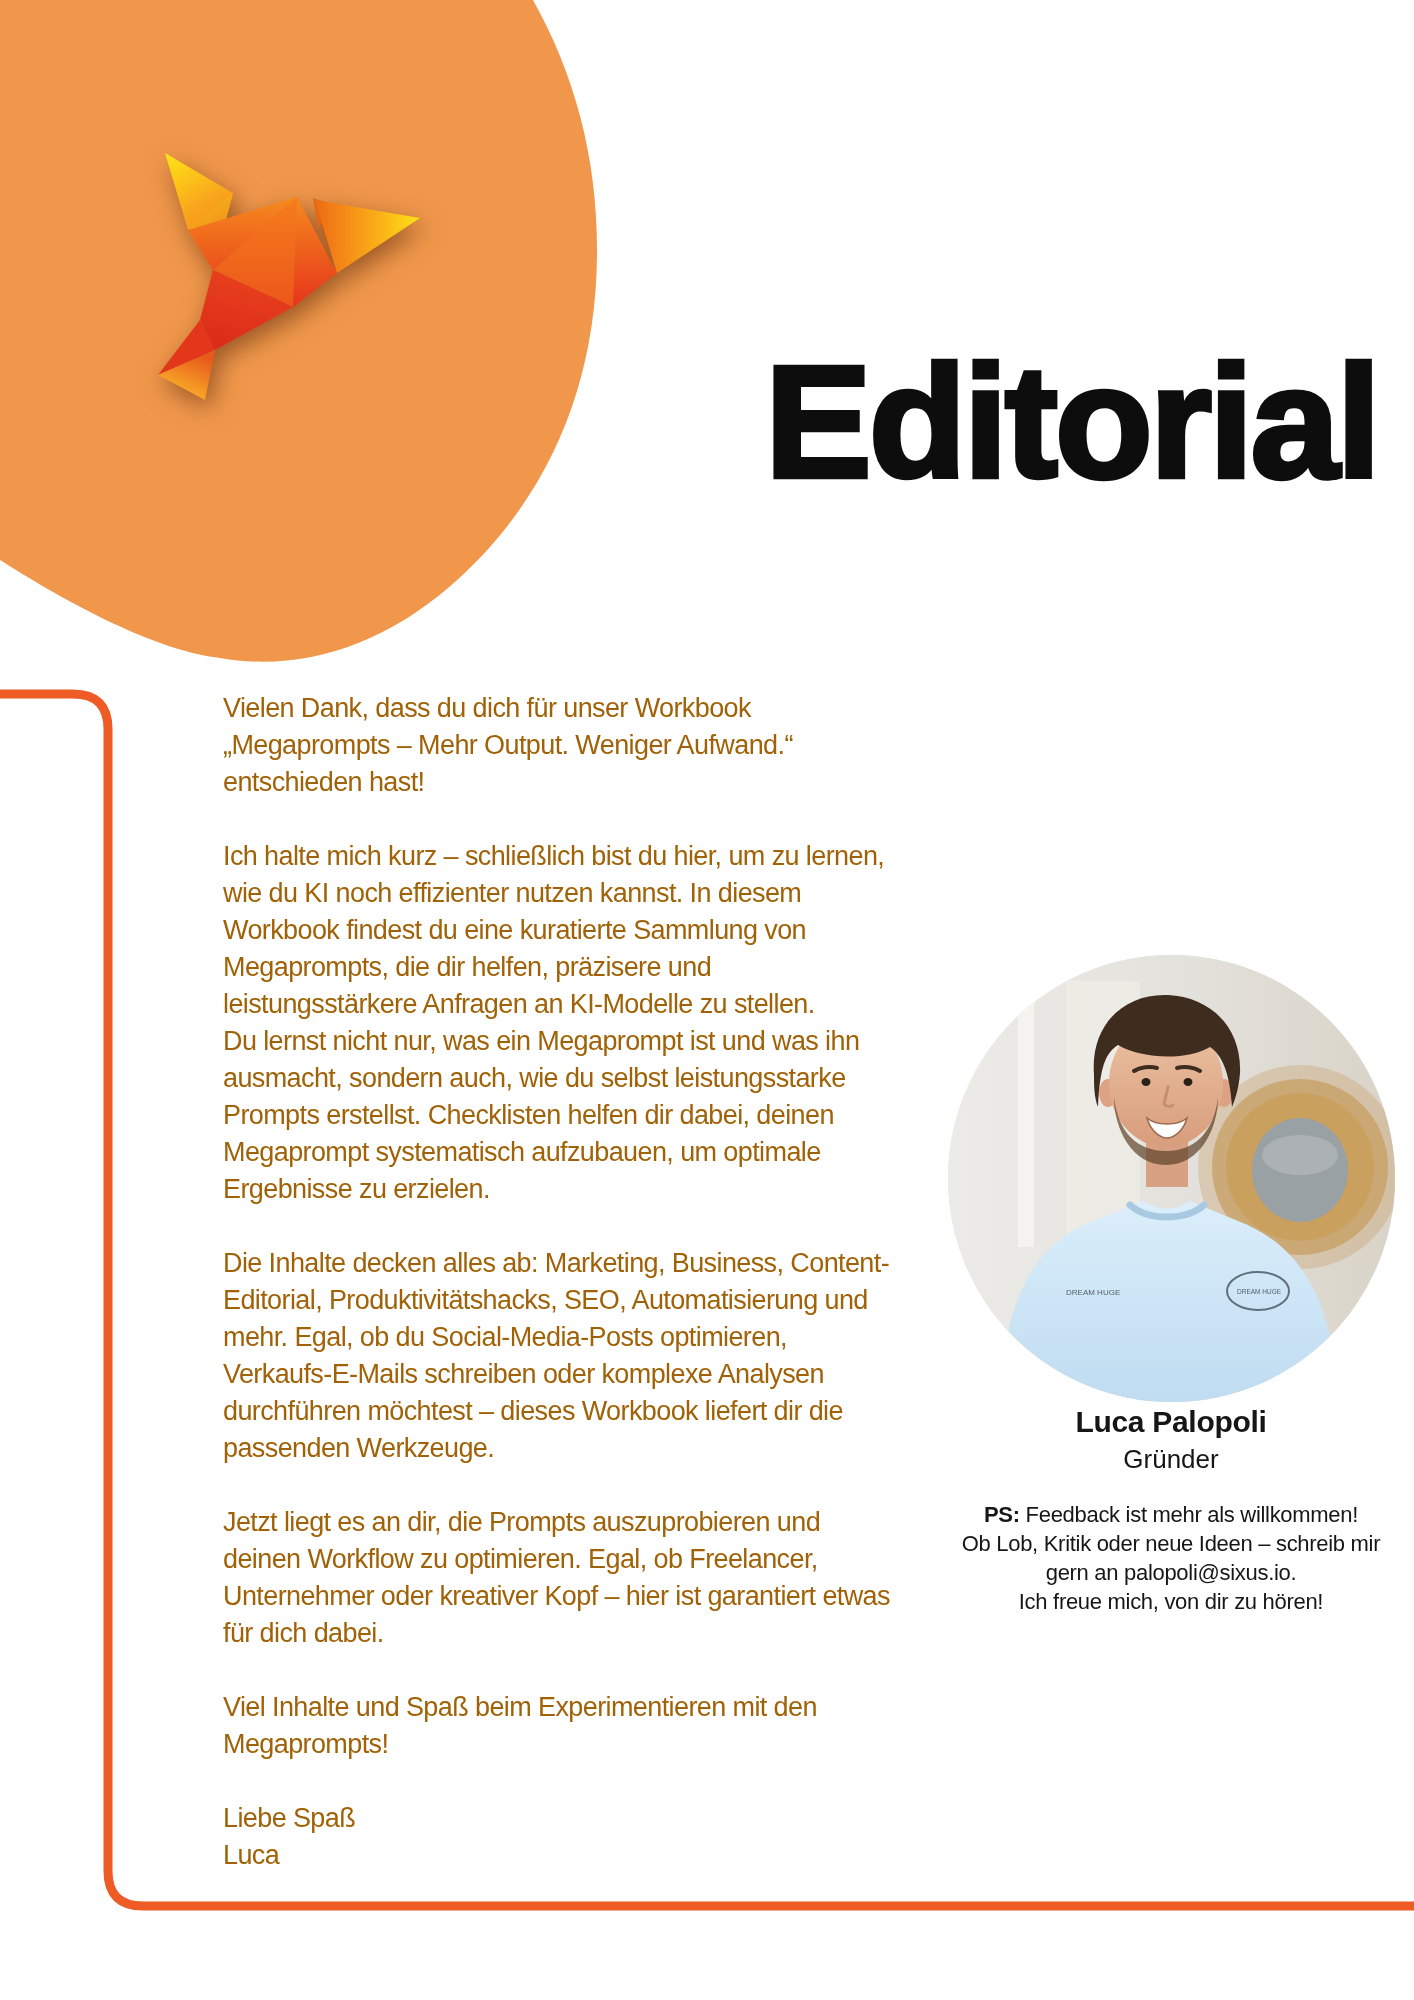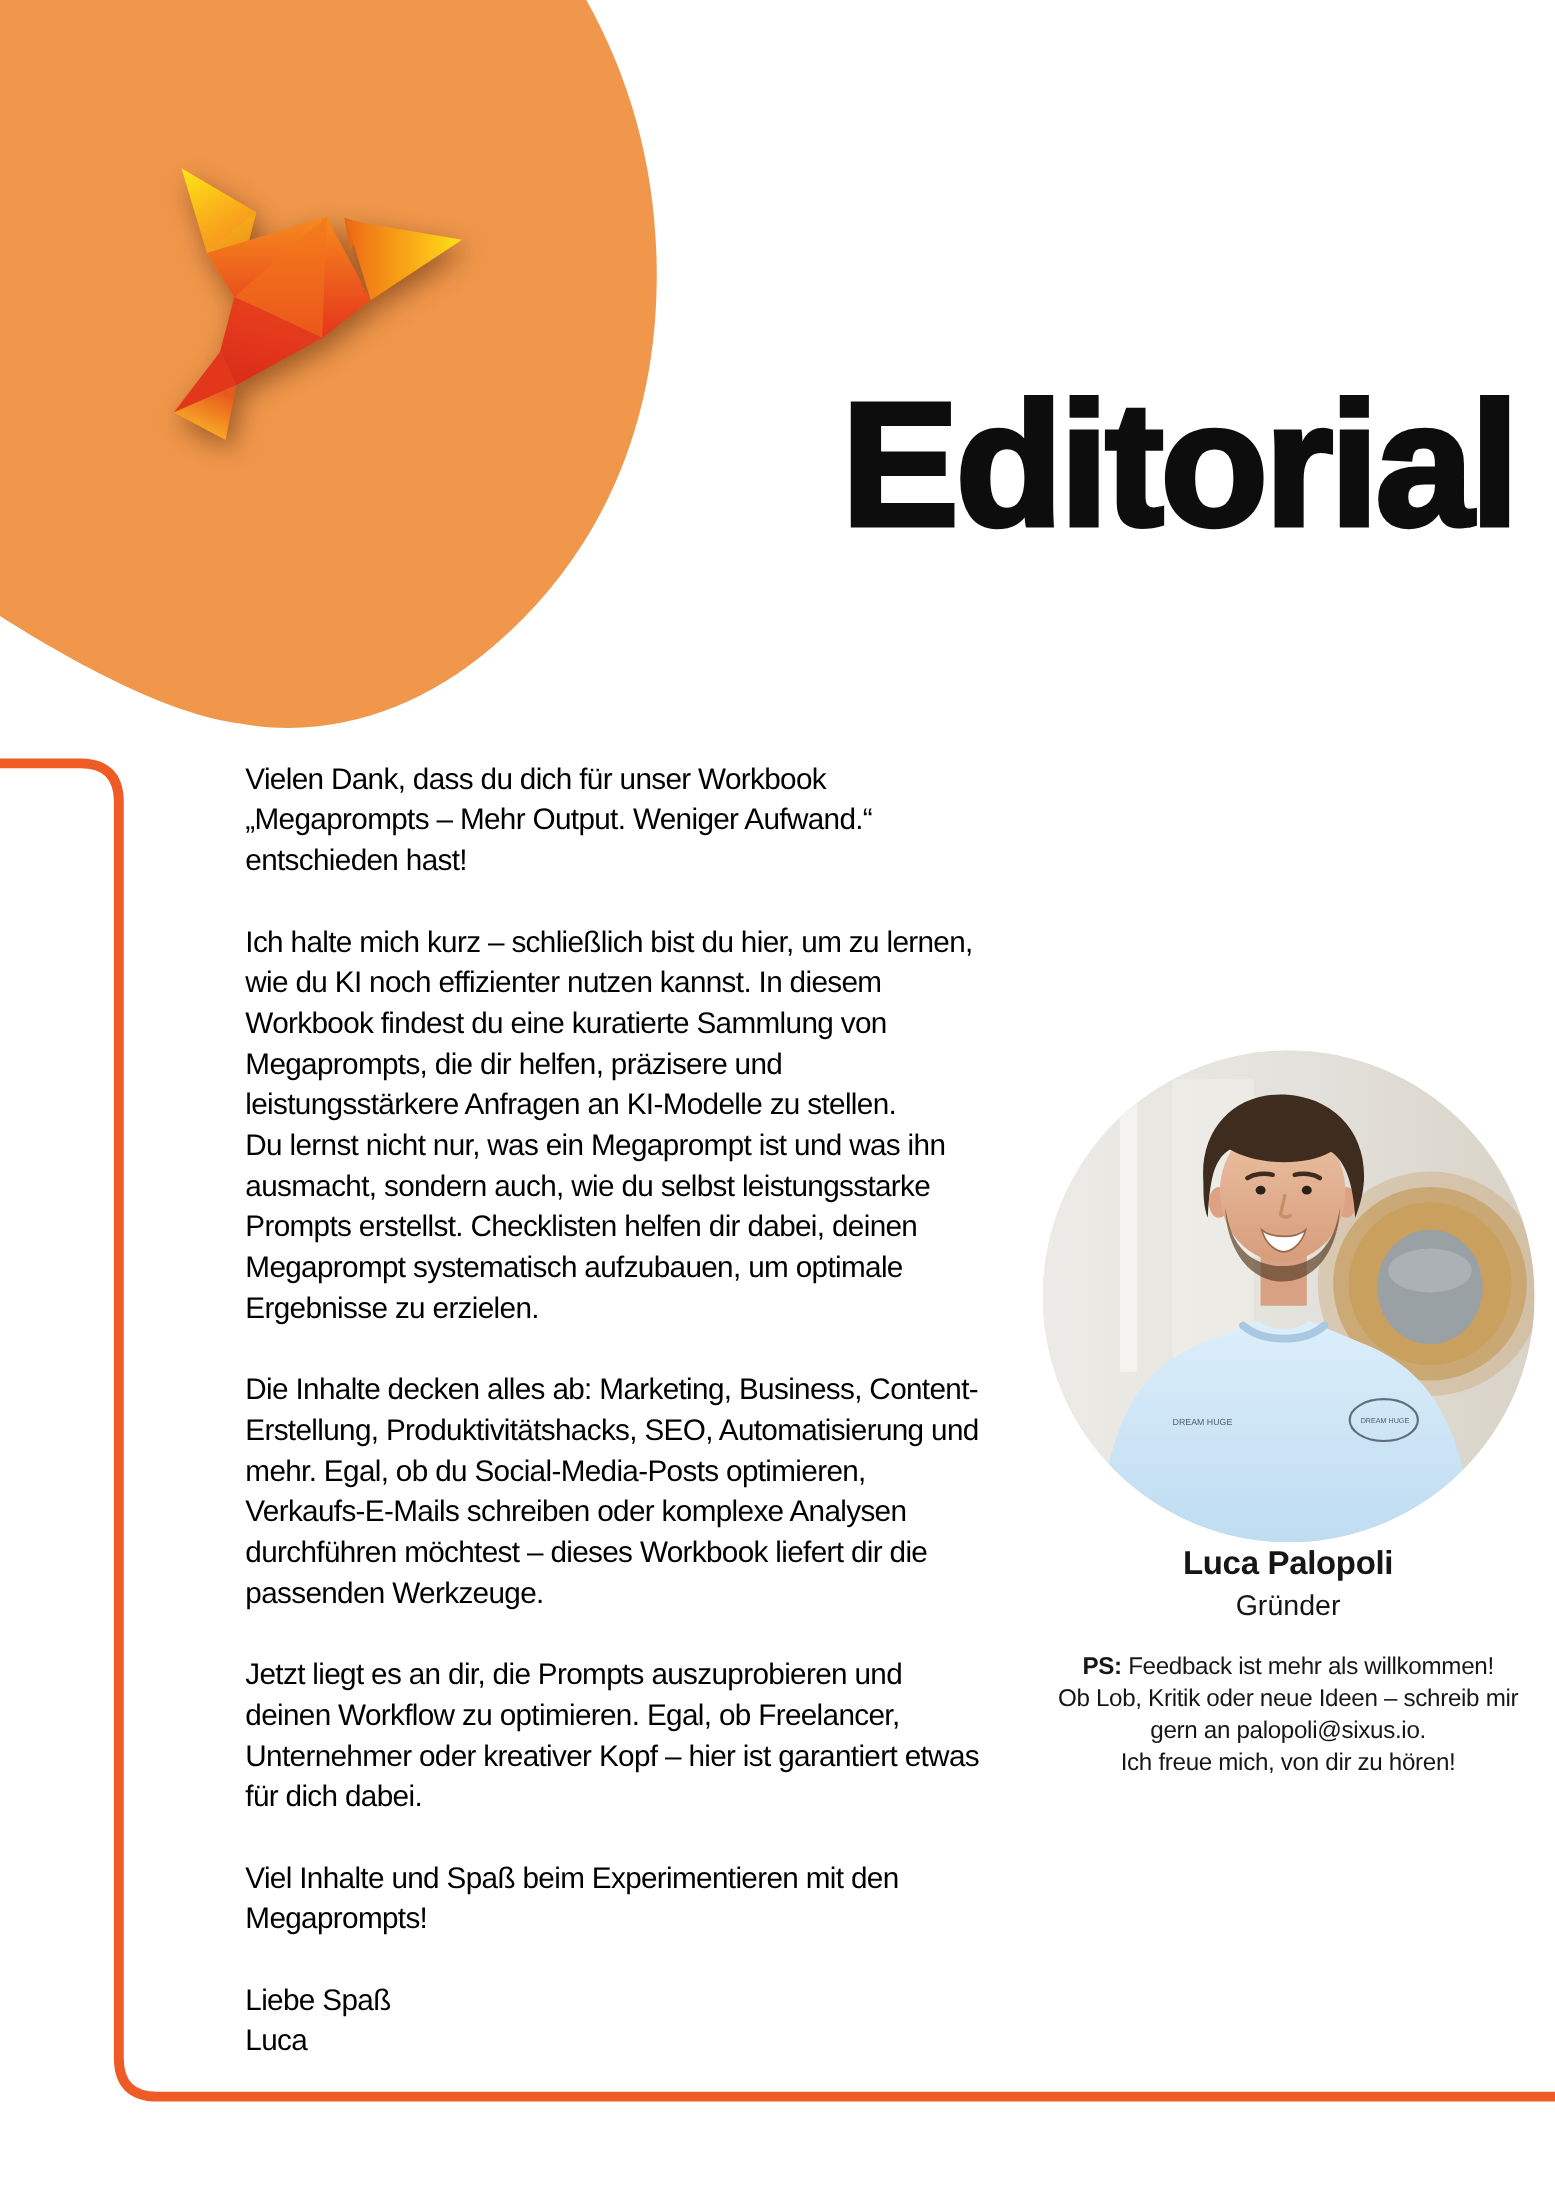--- a/index.html
+++ b/index.html
@@ -12,21 +12,21 @@
     position:absolute;left:140px;top:130px;width:320px;height:300px;
     filter:drop-shadow(5px 9px 12px rgba(70,25,0,.50));
   }
   .page-title{
     position:absolute;top:342px;right:64px;
     font-size:160px;line-height:160px;font-weight:900;letter-spacing:-3px;
     color:#0d0d0d;-webkit-text-stroke:4.5px #0d0d0d;white-space:nowrap;
   }
   .left-col{
     position:absolute;left:223px;top:690px;width:800px;
-    font-size:27px;line-height:37px;letter-spacing:-0.6px;color:#000000;
+    font-size:27px;line-height:37px;letter-spacing:-0.6px;color:#a16207;
   }
   .left-col p{margin:0 0 37px 0;white-space:pre-line;}
   .right-col{
     position:absolute;left:940px;top:955px;width:462px;text-align:center;color:#161616;
   }
   .photo-wrap{
     width:447px;height:447px;border-radius:50%;overflow:hidden;margin:0 auto;
     background:#e6e4de;
   }
   .photo-wrap svg{display:block;width:447px;height:447px;}
@@ -110,21 +110,21 @@
 wie du KI noch effizienter nutzen kannst. In diesem
 Workbook findest du eine kuratierte Sammlung von
 Megaprompts, die dir helfen, präzisere und
 leistungsstärkere Anfragen an KI-Modelle zu stellen.
 Du lernst nicht nur, was ein Megaprompt ist und was ihn
 ausmacht, sondern auch, wie du selbst leistungsstarke
 Prompts erstellst. Checklisten helfen dir dabei, deinen
 Megaprompt systematisch aufzubauen, um optimale
 Ergebnisse zu erzielen.</p>
     <p>Die Inhalte decken alles ab: Marketing, Business, Content-
-Erstellung, Produktivitätshacks, SEO, Automatisierung und
+Editorial, Produktivitätshacks, SEO, Automatisierung und
 mehr. Egal, ob du Social-Media-Posts optimieren,
 Verkaufs-E-Mails schreiben oder komplexe Analysen
 durchführen möchtest – dieses Workbook liefert dir die
 passenden Werkzeuge.</p>
     <p>Jetzt liegt es an dir, die Prompts auszuprobieren und
 deinen Workflow zu optimieren. Egal, ob Freelancer,
 Unternehmer oder kreativer Kopf – hier ist garantiert etwas
 für dich dabei.</p>
     <p>Viel Inhalte und Spaß beim Experimentieren mit den
 Megaprompts!</p>

